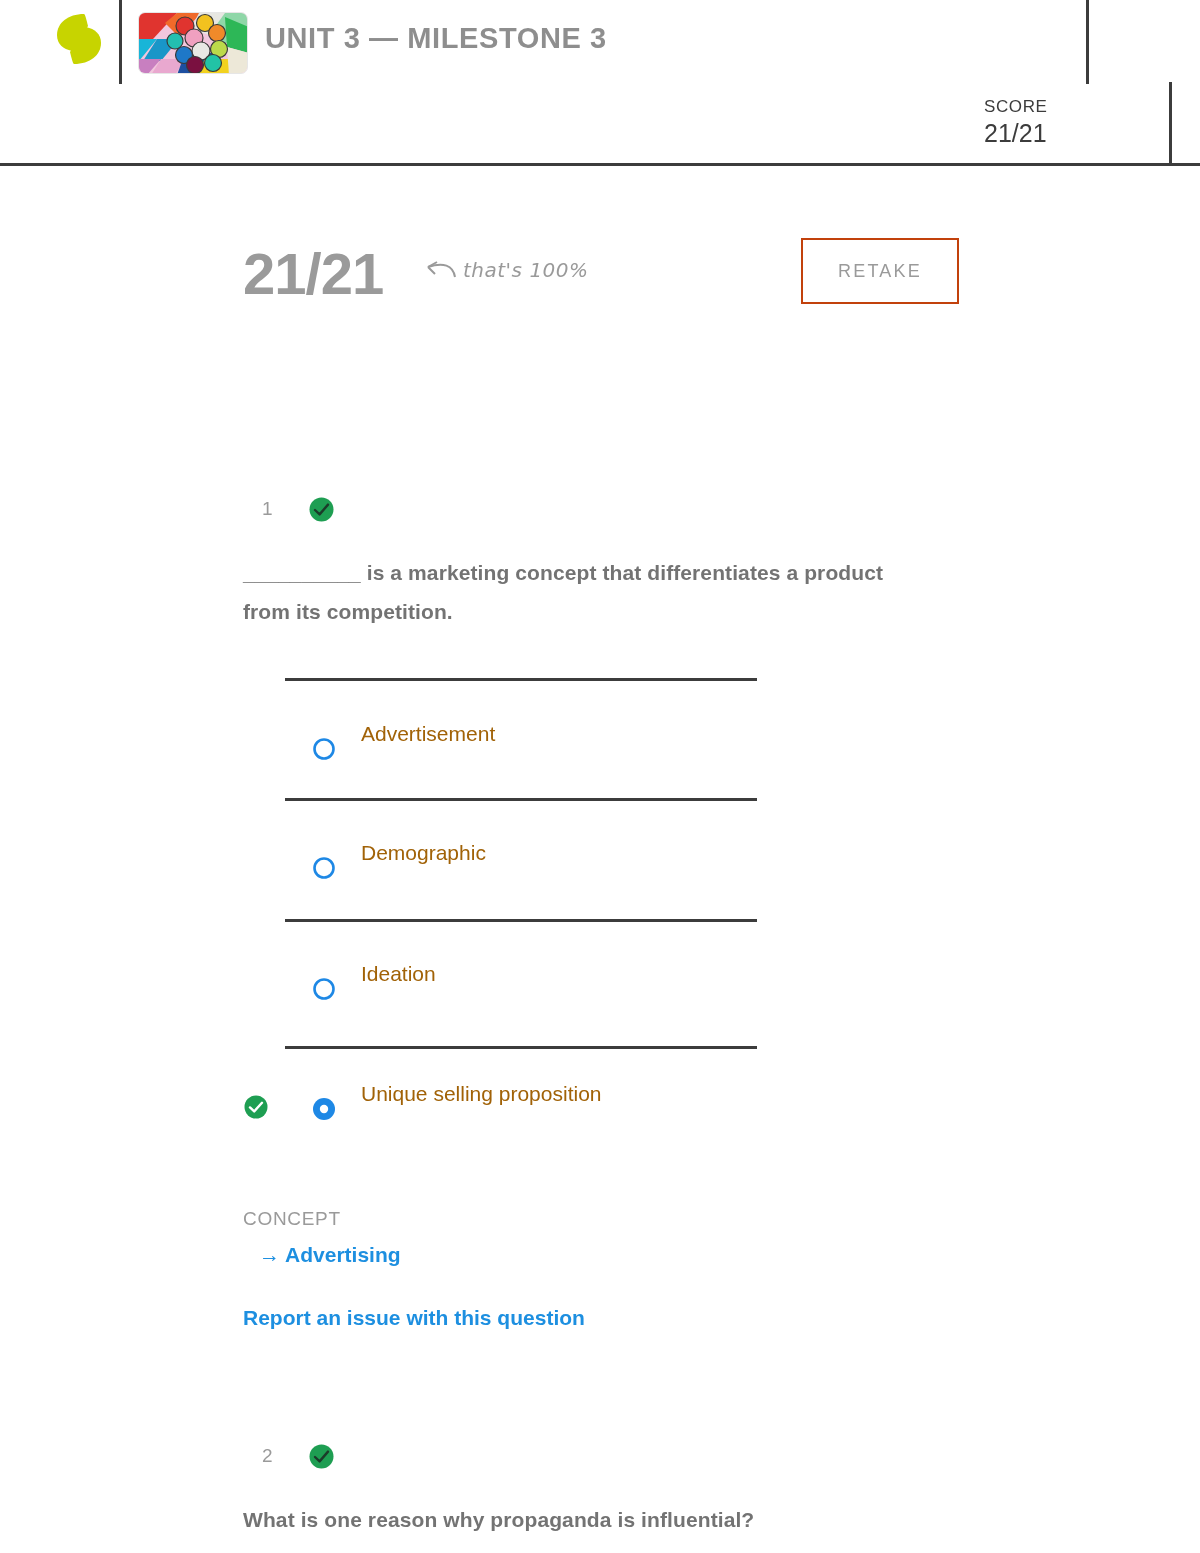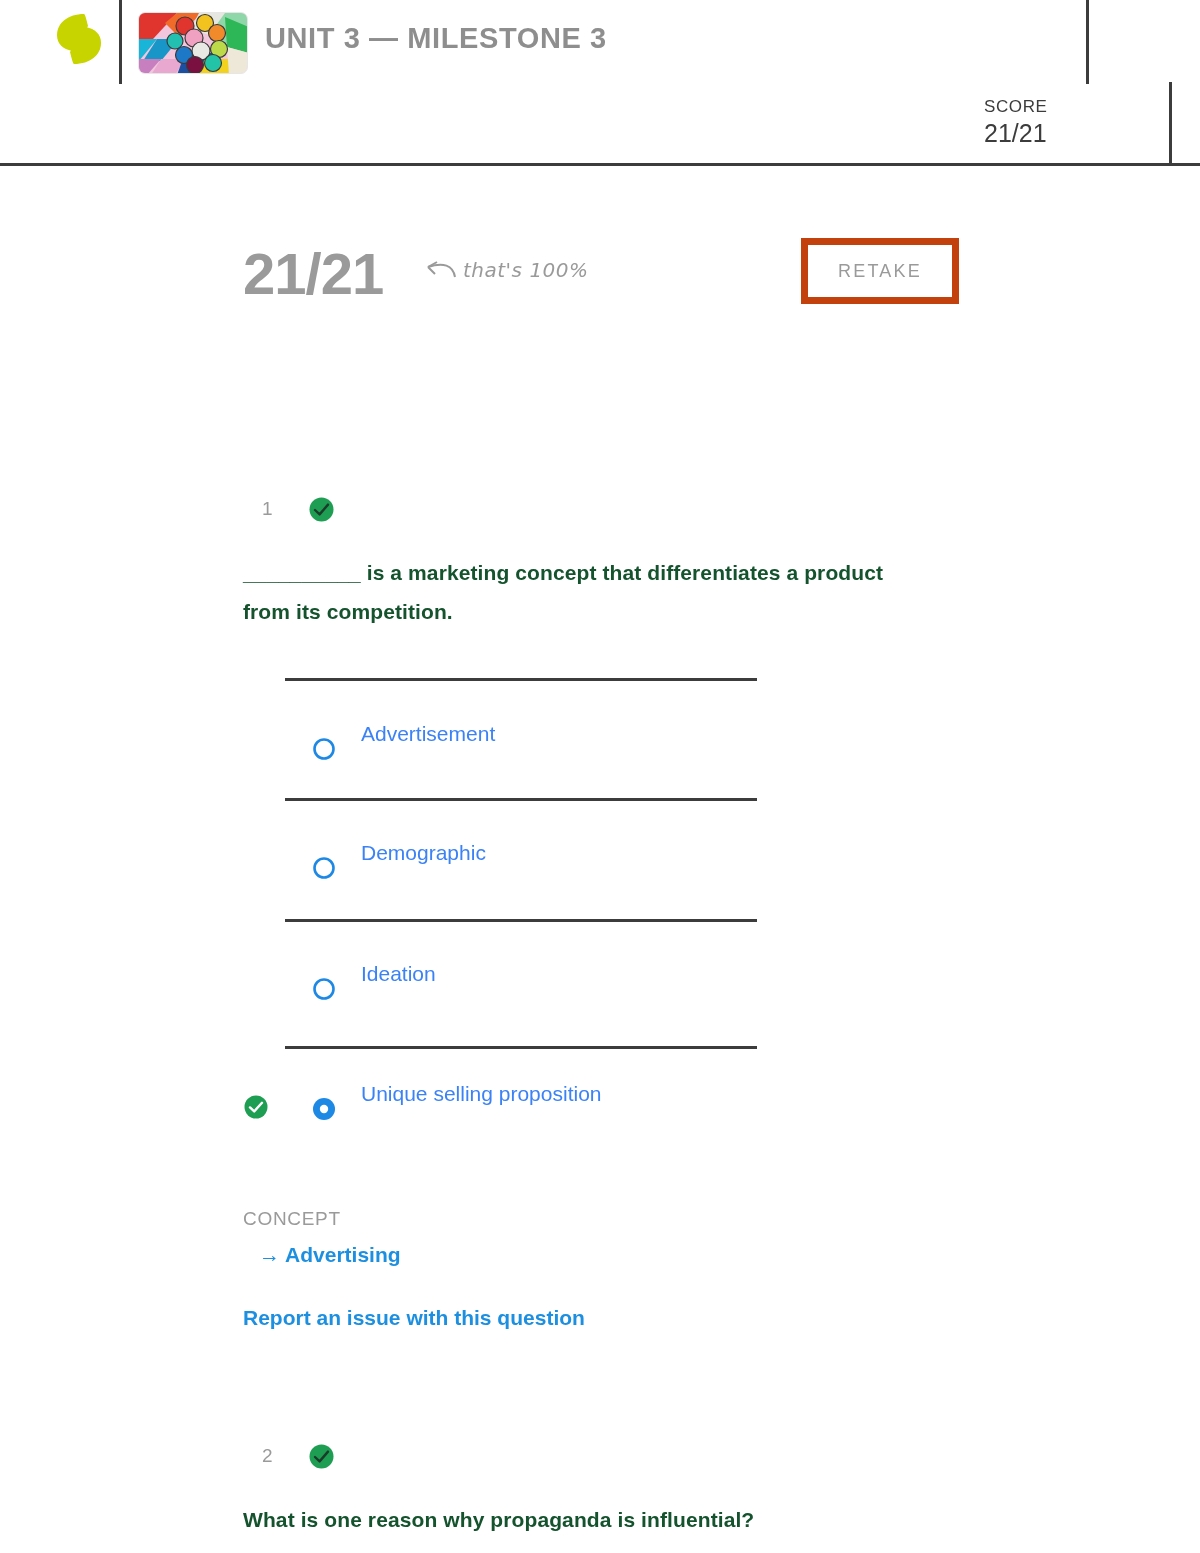--- a/index.html
+++ b/index.html
@@ -55,21 +55,21 @@
     display:flex; align-items:center; gap:6px;
     color:#9a9a9a;
   }
   .handnote .hand-text {
     font-family:"DejaVu Sans", sans-serif;
     font-size:20px; font-style:italic; color:#9a9a9a;
     letter-spacing:0.5px;
   }
   .retake-btn {
     position:absolute; left:801px; top:238px; width:158px; height:66px;
-    border:7px solid #c2410c; background:#ffffff;
+    border:2px solid #c2410c; background:#ffffff;
     display:flex; align-items:center; justify-content:center;
     font-size:18px; color:#9a9a9a; letter-spacing:2.2px;
     cursor:pointer;
   }
   .info-box {
     position:absolute; left:243px; top:340px; width:716px; height:89px;
     border:3px solid #2b2b2b; border-radius:7px;
     display:flex; align-items:center;
   }
   .info-icon {
@@ -83,34 +83,34 @@
   
   .question { position:absolute; left:0; width:1200px; }
   .q-head { position:relative; height:40px; }
   .q-num {
     position:absolute; left:262px; top:0;
     font-size:19px; color:#9a9a9a;
   }
   .q-check { position:absolute; left:308px; top:-2px; width:27px; height:27px; }
   .q-text {
     position:absolute; left:243px; top:55px; width:660px;
-    font-size:21px; font-weight:bold; color:#14532d; line-height:39px;
+    font-size:21px; font-weight:bold; color:#737373; line-height:39px;
     letter-spacing:0.1px;
   }
 
   
   .options { position:absolute; left:0; top:0; width:1200px; }
   .opt-rule {
     position:absolute; left:285px; width:472px; height:3px; background:#3c3c3c;
   }
   .opt-radio {
     position:absolute; left:312px; width:24px; height:24px;
   }
   .opt-label {
-    position:absolute; left:361px; font-size:21px; color:#3b82f6; white-space:nowrap;
+    position:absolute; left:361px; font-size:21px; color:#a16207; white-space:nowrap;
   }
   .opt-correct-badge {
     position:absolute; left:243px; width:26px; height:26px;
   }
 
   
   .concept-label {
     position:absolute; left:243px; font-size:19px; color:#9a9a9a; letter-spacing:0.7px;
   }
   .concept-link {

